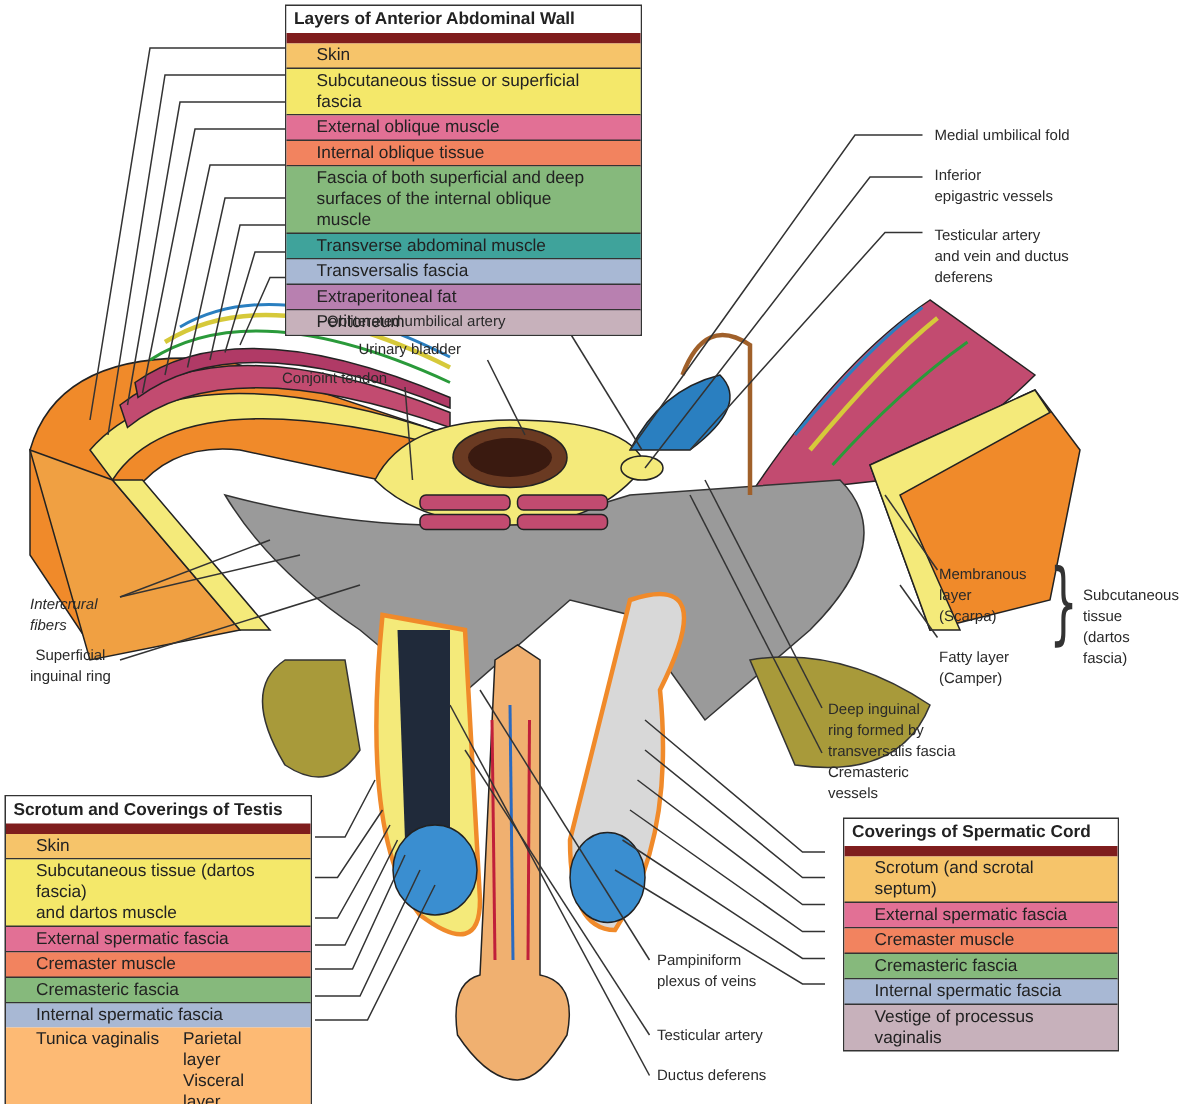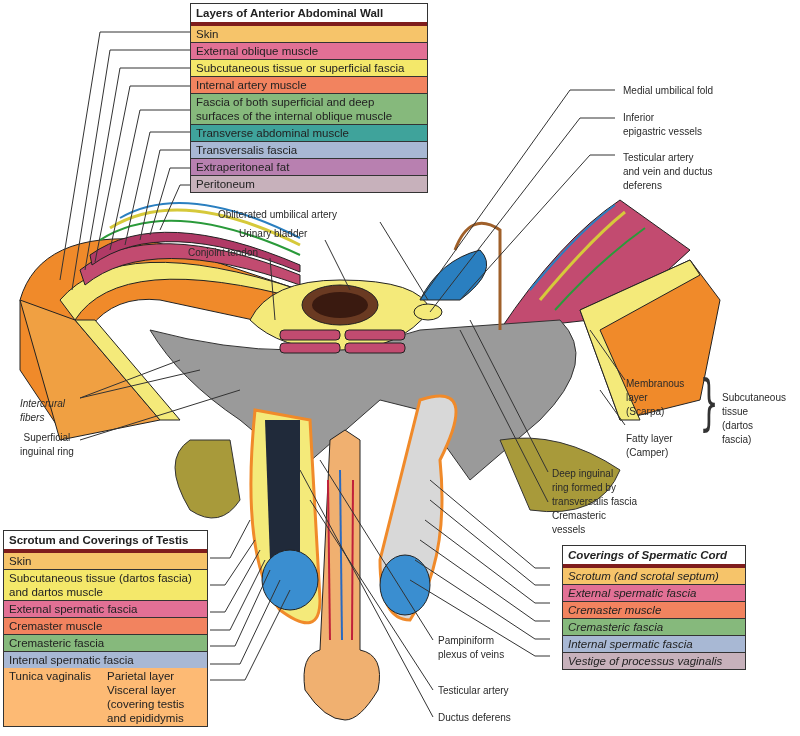--- a/index.html
+++ b/index.html
@@ -1,21 +1,21 @@
 <!DOCTYPE html>
 <html><head>
 <meta charset="utf-8">
 <style>
   html,body{margin:0;padding:0;background:#fff;}
   body{width:800px;height:736px;position:relative;overflow:hidden;font-family:"Liberation Sans",sans-serif;color:#222;}
   #art{position:absolute;left:0;top:0;width:800px;height:736px;}
   .lbl{position:absolute;font-size:10px;line-height:14px;color:#2a2a2a;white-space:pre-line;}
   .legend{position:absolute;border:1.5px solid #333;background:#fff;font-size:11.5px;line-height:14px;}
-  .legend .hd{font-weight:bold;padding:2px 5px;background:#fff;border-bottom:4px solid #7f1d1d;}
-  .legend .row{padding:1px 5px;border-bottom:1px solid #333;white-space:pre-line;}
+  .legend .hd{font-weight:bold;padding:2px 5px;background:#fff;border-bottom:7px solid #7f1d1d;}
+  .legend .row{padding:1px 20px;border-bottom:1px solid #333;white-space:pre-line;}
   .legend .row:last-child{border-bottom:none;}
   .brace{position:absolute;font-size:60px;line-height:60px;color:#333;font-family:"DejaVu Sans",sans-serif;transform:scaleX(0.5);}
   .tv{display:flex;}
   .tv .a{width:98px;}
   .tv .b{flex:1;white-space:pre-line;}
 </style>
 </head>
 <body>
 
 <svg id="art" viewBox="0 0 800 736">
@@ -111,23 +111,23 @@
     <polyline points="550,621 535,621 420,540"></polyline>
     <polyline points="550,639 535,639 415,560"></polyline>
     <polyline points="550,656 535,656 410,580"></polyline>
   </g>
 </svg>
 
 <div class="legend" style="left:190px;top:3px;width:236px;">
   <div class="hd">Layers of Anterior Abdominal Wall</div>
   <div id="lg-aw">
       <div class="row" style="background: rgb(246, 196, 106);">Skin</div>
+      <div class="row" style="background: rgb(244, 232, 106);">Subcutaneous tissue or superficial fascia</div>
       <div class="row" style="background: rgb(226, 112, 149);">External oblique muscle</div>
-      <div class="row" style="background: rgb(244, 232, 106);">Subcutaneous tissue or superficial fascia</div>
-      <div class="row" style="background: rgb(242, 131, 95);">Internal artery muscle</div>
+      <div class="row" style="background: rgb(242, 131, 95);">Internal oblique tissue</div>
       <div class="row" style="background: rgb(134, 185, 124);">Fascia of both superficial and deep
 surfaces of the internal oblique muscle</div>
       <div class="row" style="background: rgb(63, 163, 155);">Transverse abdominal muscle</div>
       <div class="row" style="background: rgb(168, 184, 212);">Transversalis fascia</div>
       <div class="row" style="background: rgb(184, 128, 176);">Extraperitoneal fat</div>
       <div class="row" style="background: rgb(199, 177, 187);">Peritoneum</div>
     </div>
 </div>
 
 <div class="legend" style="left:3px;top:530px;width:203px;">
@@ -142,21 +142,21 @@
       <div class="row" style="background: rgb(168, 184, 212);">Internal spermatic fascia</div>
     </div>
   <div class="row tv" style="background:#fdba74;">
     <span class="a">Tunica vaginalis</span>
     <span class="b"><span>Parietal layer</span><br><span>Visceral layer
 (covering testis
 and epididymis</span></span>
   </div>
 </div>
 
-<div class="legend" style="left:562px;top:545px;width:182px;font-style:italic;">
+<div class="legend" style="left:562px;top:545px;width:182px;">
   <div class="hd">Coverings of Spermatic Cord</div>
   <div id="lg-sc">
       <div class="row" style="background: rgb(246, 196, 106);">Scrotum (and scrotal septum)</div>
       <div class="row" style="background: rgb(226, 112, 149);">External spermatic fascia</div>
       <div class="row" style="background: rgb(242, 131, 95);">Cremaster muscle</div>
       <div class="row" style="background: rgb(134, 185, 124);">Cremasteric fascia</div>
       <div class="row" style="background: rgb(168, 184, 212);">Internal spermatic fascia</div>
       <div class="row" style="background: rgb(199, 177, 187);">Vestige of processus vaginalis</div>
     </div>
 </div>

